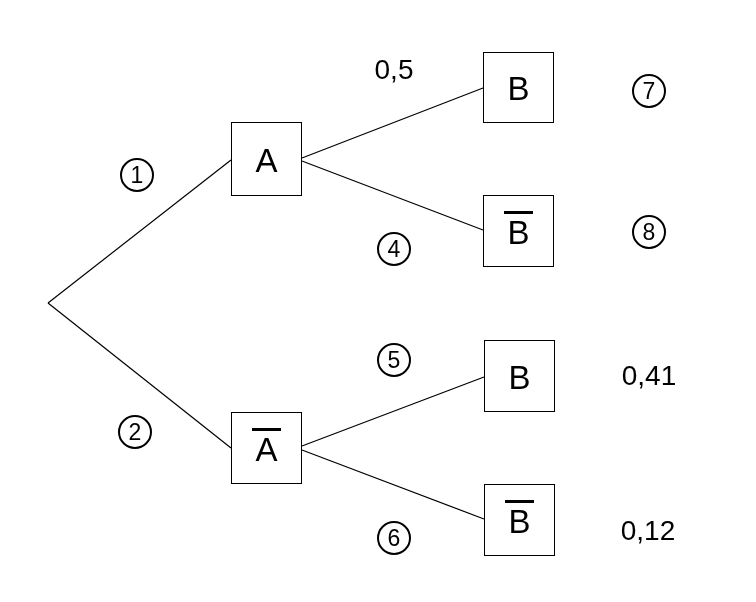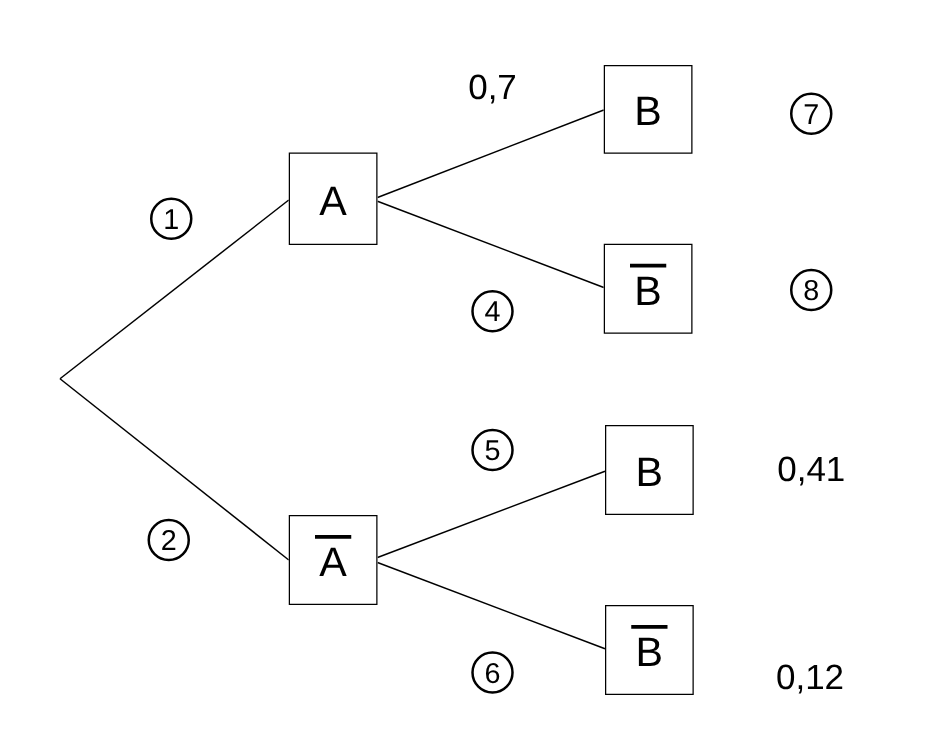--- a/index.html
+++ b/index.html
@@ -82,21 +82,21 @@
   #circ-1 { left: 137px; top: 175px; }
   #circ-2 { left: 135px; top: 432px; }
   #circ-4 { left: 394px; top: 249px; }
   #circ-5 { left: 394px; top: 360px; }
   #circ-6 { left: 394px; top: 538px; }
   #circ-7 { left: 649px; top:  91px; }
   #circ-8 { left: 649px; top: 232px; }
 
   #prob-05  { left: 394px; top:  70px; }
   #prob-028 { left: 649px; top: 376px; }
-  #prob-012 { left: 648px; top: 542px; }
+  #prob-012 { left: 648px; top: 531px; }
 </style>
 </head>
 <body>
 
 <div class="canvas">
 
   <svg class="lines" viewBox="0 0 756 602" xmlns="http://www.w3.org/2000/svg">
     <line x1="48" y1="303" x2="231" y2="160" stroke="#000" stroke-width="1.2"></line>
     <line x1="48" y1="303" x2="231" y2="448" stroke="#000" stroke-width="1.2"></line>
     <line x1="302" y1="158" x2="483" y2="88" stroke="#000" stroke-width="1.2"></line>
@@ -141,17 +141,17 @@
     <span>6</span>
   </div>
 
   <div class="circle-label" id="circ-7">
     <span>7</span>
   </div>
   <div class="circle-label" id="circ-8">
     <span>8</span>
   </div>
 
-  <div class="prob-label" id="prob-05">0,7</div>
+  <div class="prob-label" id="prob-05">0,5</div>
   <div class="prob-label" id="prob-028">0,41</div>
   <div class="prob-label" id="prob-012">0,12</div>
 
 </div>
 
 </body></html>

